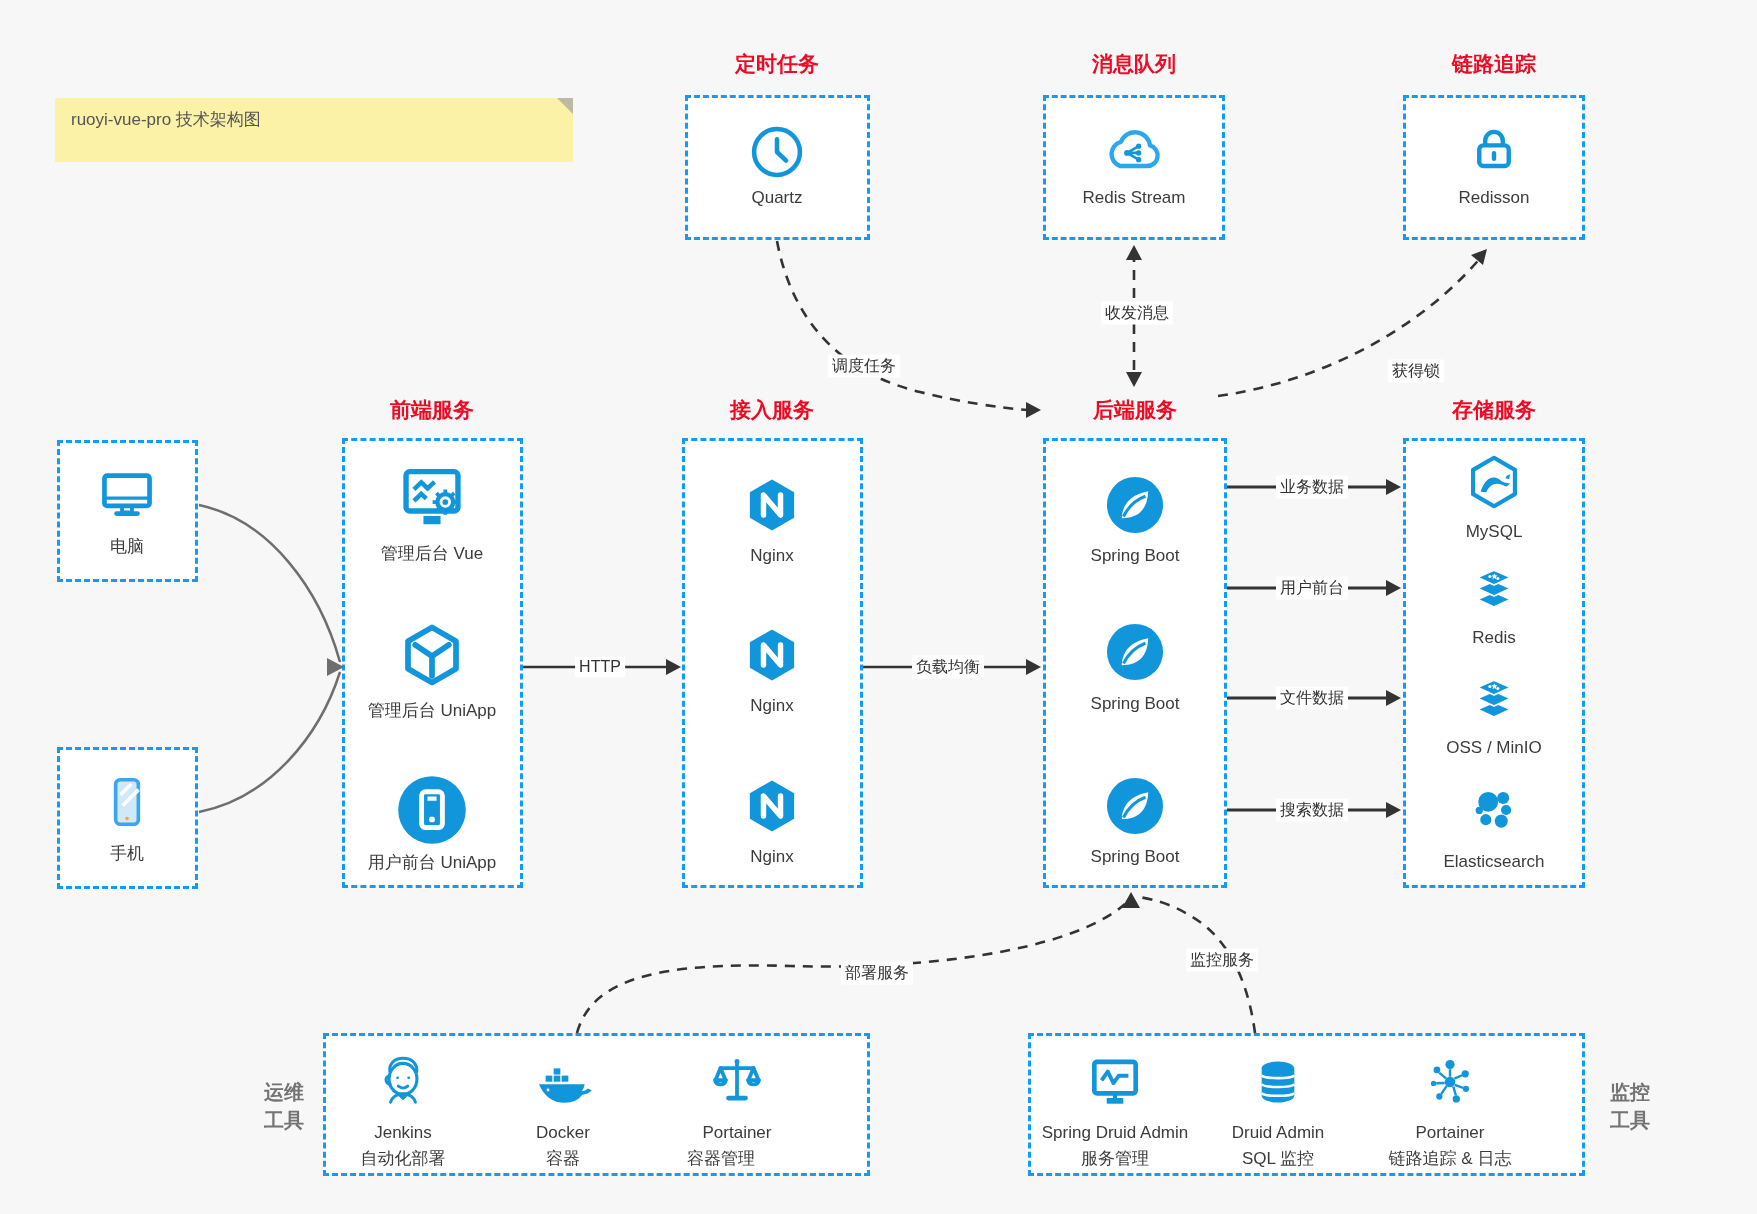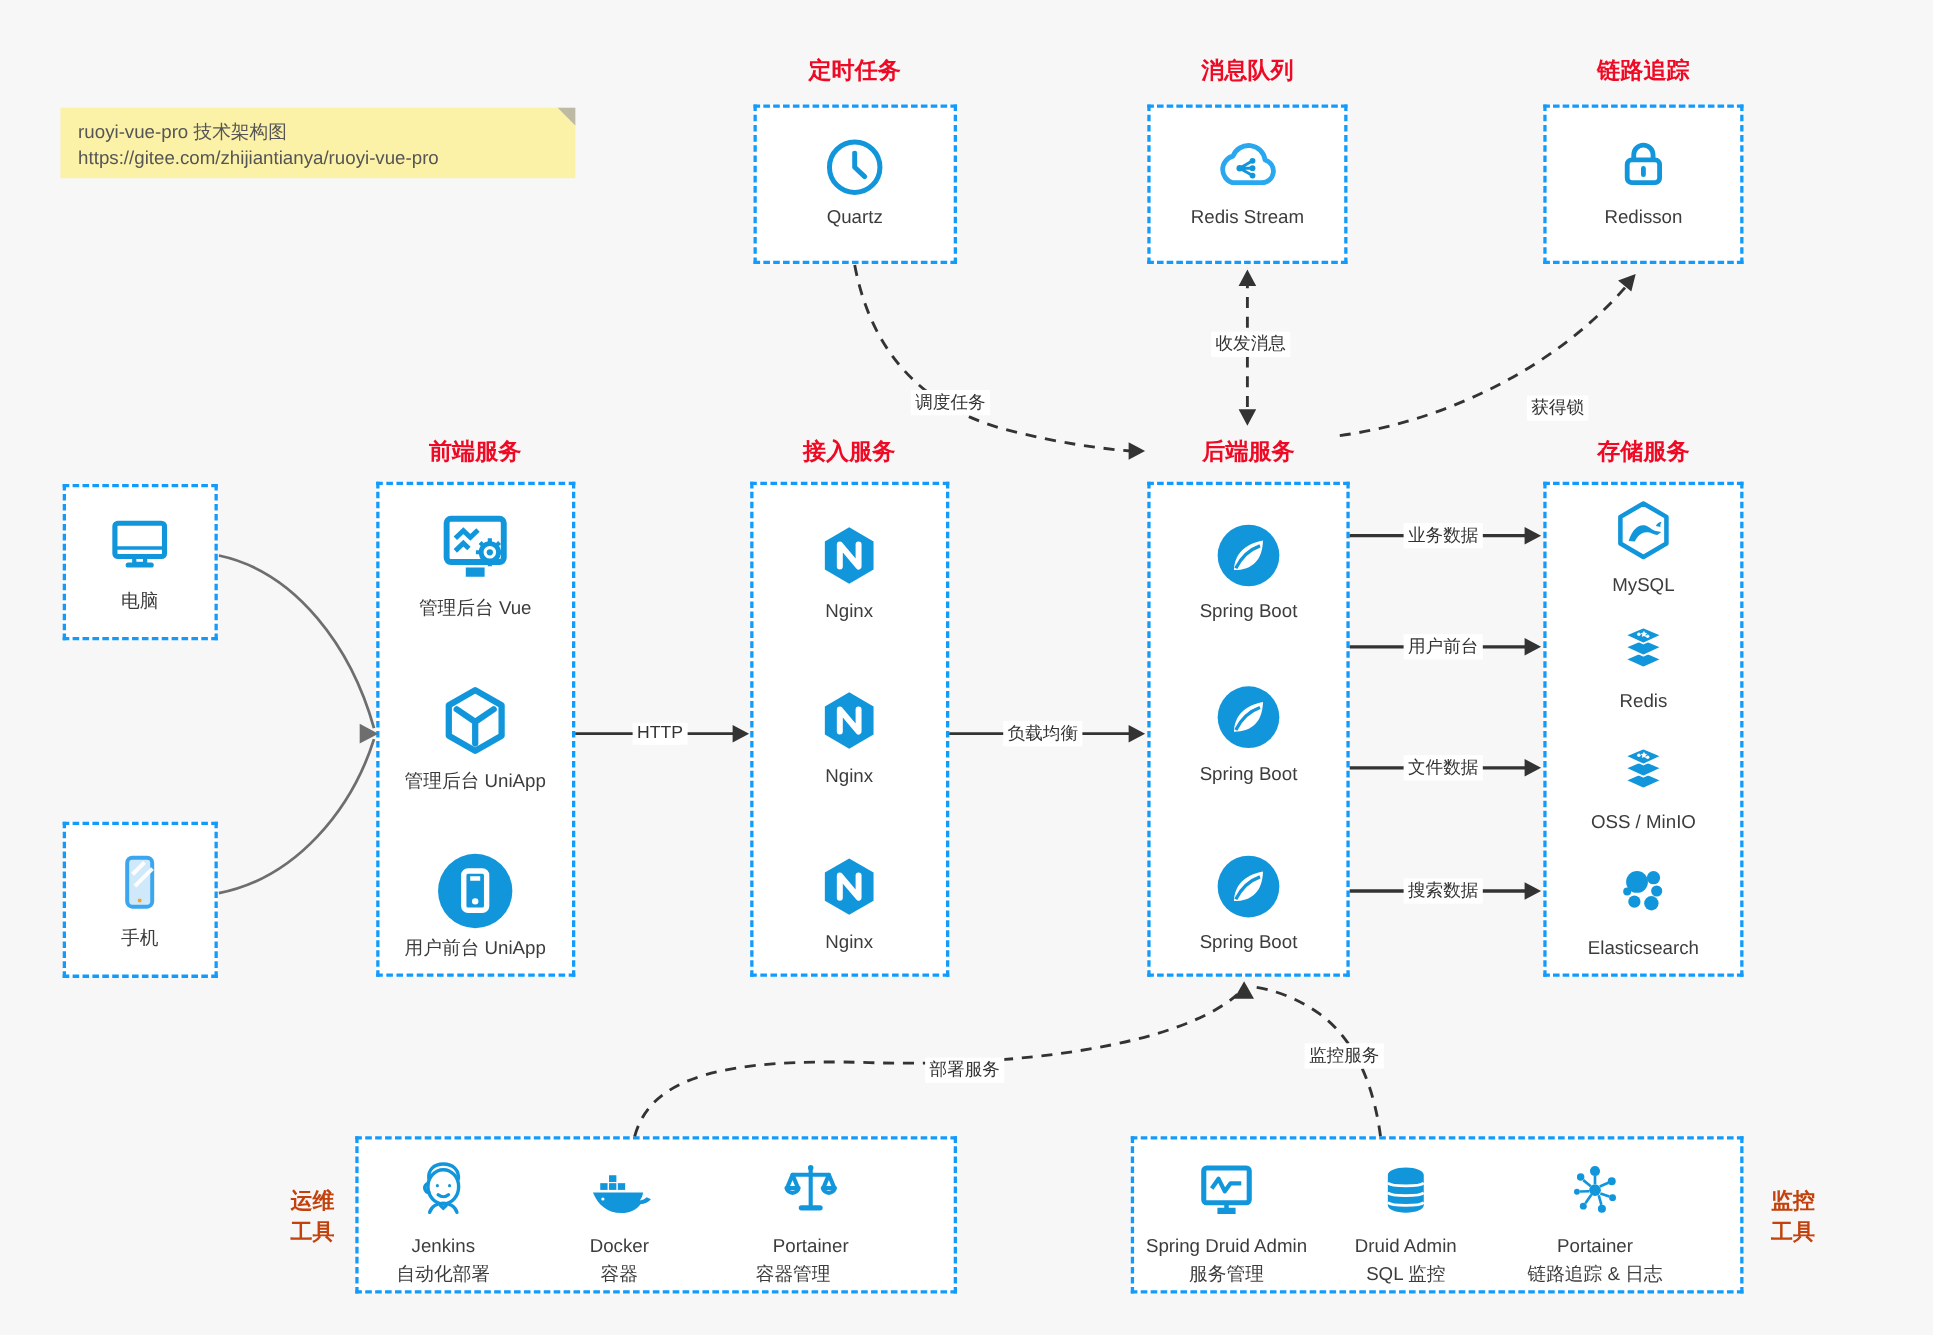--- a/index.html
+++ b/index.html
@@ -1,29 +1,29 @@
 <!DOCTYPE html>
 <html><head>
 <meta charset="utf-8">
 <style>
   html,body{margin:0;padding:0;}
   body{position:relative;width:1757px;height:1214px;background:#f7f7f7;overflow:hidden;
        font-family:"Liberation Sans","DejaVu Sans",sans-serif;color:#3c3c3c;}
   .box{position:absolute;box-sizing:border-box;border:3px dashed #129bfb;background:#fff;z-index:1;}
   .gtitle{position:absolute;transform:translate(-50%,-50%);color:#ee0a24;font-weight:bold;
           font-size:21px;white-space:nowrap;z-index:2;}
-  .side-title{position:absolute;transform:translate(-50%,-50%);color:#c2410c;font-weight:bold;
+  .side-title{position:absolute;transform:translate(-50%,-50%);color:#737373;font-weight:bold;
           font-size:20px;white-space:nowrap;z-index:2;}
   .nlabel{position:absolute;transform:translate(-50%,-50%);font-size:17px;color:#3c3c3c;
           white-space:nowrap;z-index:2;}
   .ic{position:absolute;transform:translate(-50%,-50%);z-index:2;}
   .elabel{position:absolute;transform:translate(-50%,-50%);font-size:16px;color:#333;background:#fff;
           padding:1px 4px;white-space:nowrap;z-index:4;}
   svg.edges{position:absolute;left:0;top:0;z-index:3;pointer-events:none;}
-  .note{position:absolute;left:55px;top:98px;width:468px;height:64px;background:#fbf1a7;z-index:2;
+  .note{position:absolute;left:55px;top:98px;width:518px;height:64px;background:#fbf1a7;z-index:2;
         padding:10px 0 0 16px;box-sizing:border-box;font-size:17px;color:#555;line-height:24px;}
   .note .fold{position:absolute;top:0;right:0;width:0;height:0;
         border-top:16px solid #bcbaa4;border-left:16px solid transparent;}
   .hidden-defs{position:absolute;width:0;height:0;overflow:hidden;}
 </style>
 </head>
 <body>
 
 <svg class="hidden-defs" aria-hidden="true">
   <defs>
@@ -172,21 +172,20 @@
         <circle cx="5.2" cy="12.6" r="1.1"></circle>
           <circle cx="6.6" cy="7" r="1.4"></circle>
       </g>
     </symbol>
   </defs>
 </svg>
 
 <div class="note">
   <div class="fold"></div>
   <div>ruoyi-vue-pro 技术架构图</div>
-  <div>https://gitee.com/zhijiantianya/ruoyi-vue-pro</div>
 </div>
 
 <div class="gtitle" style="left:777px;top:64px">定时任务</div>
 <div class="gtitle" style="left:1134px;top:64px">消息队列</div>
 <div class="gtitle" style="left:1494px;top:64px">链路追踪</div>
 <div class="gtitle" style="left:432px;top:410px">前端服务</div>
 <div class="gtitle" style="left:772px;top:410px">接入服务</div>
 <div class="gtitle" style="left:1135px;top:410px">后端服务</div>
 <div class="gtitle" style="left:1494px;top:410px">存储服务</div>
 <div class="side-title" style="left:284px;top:1092px">运维</div>

